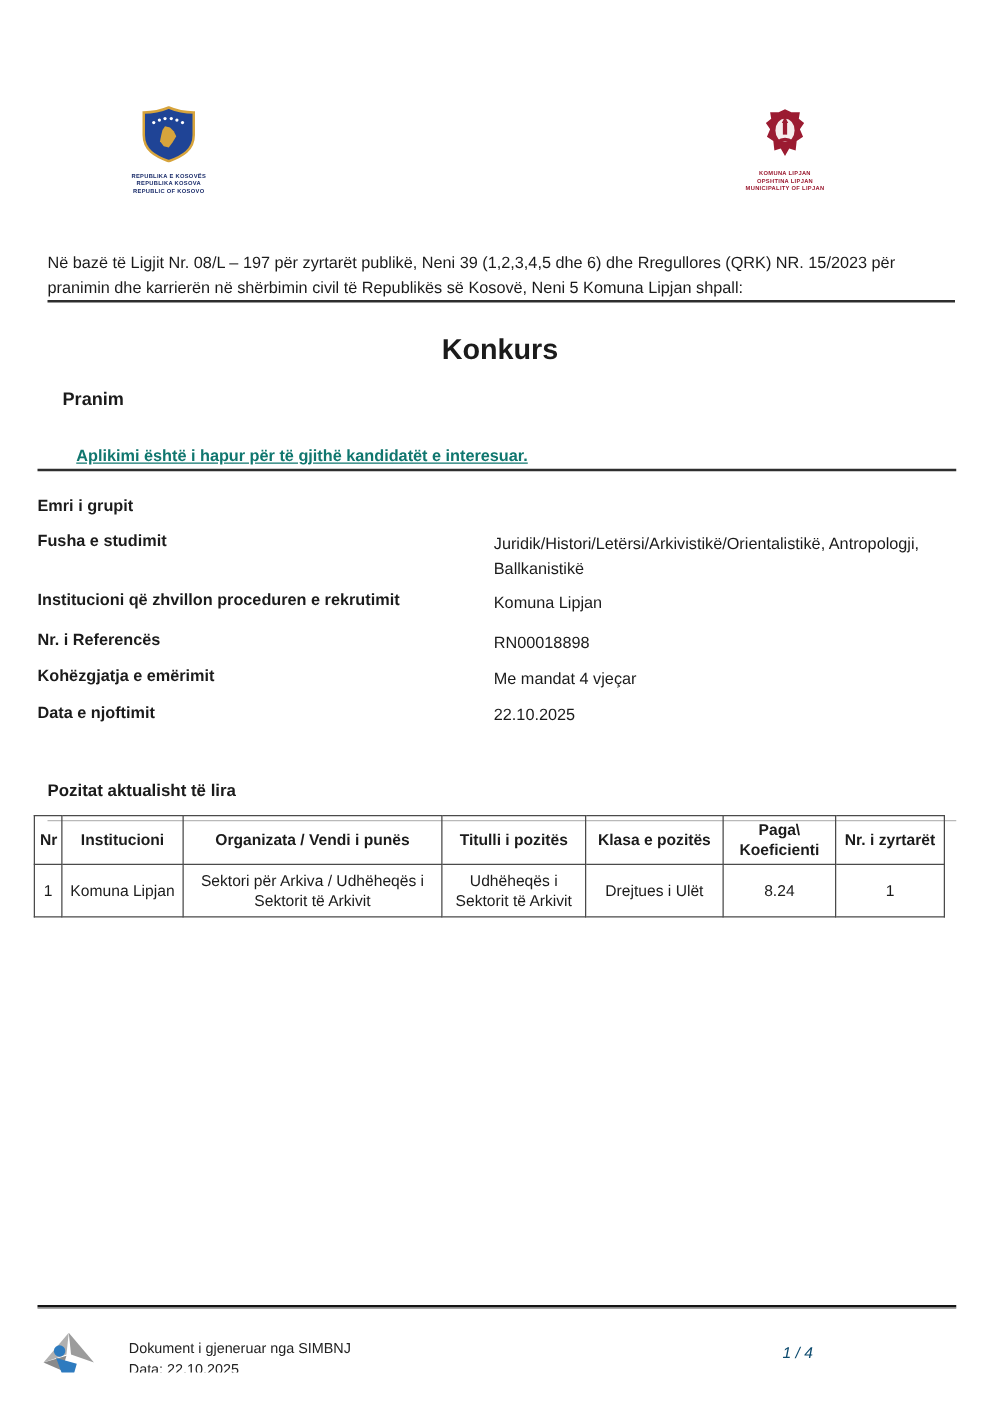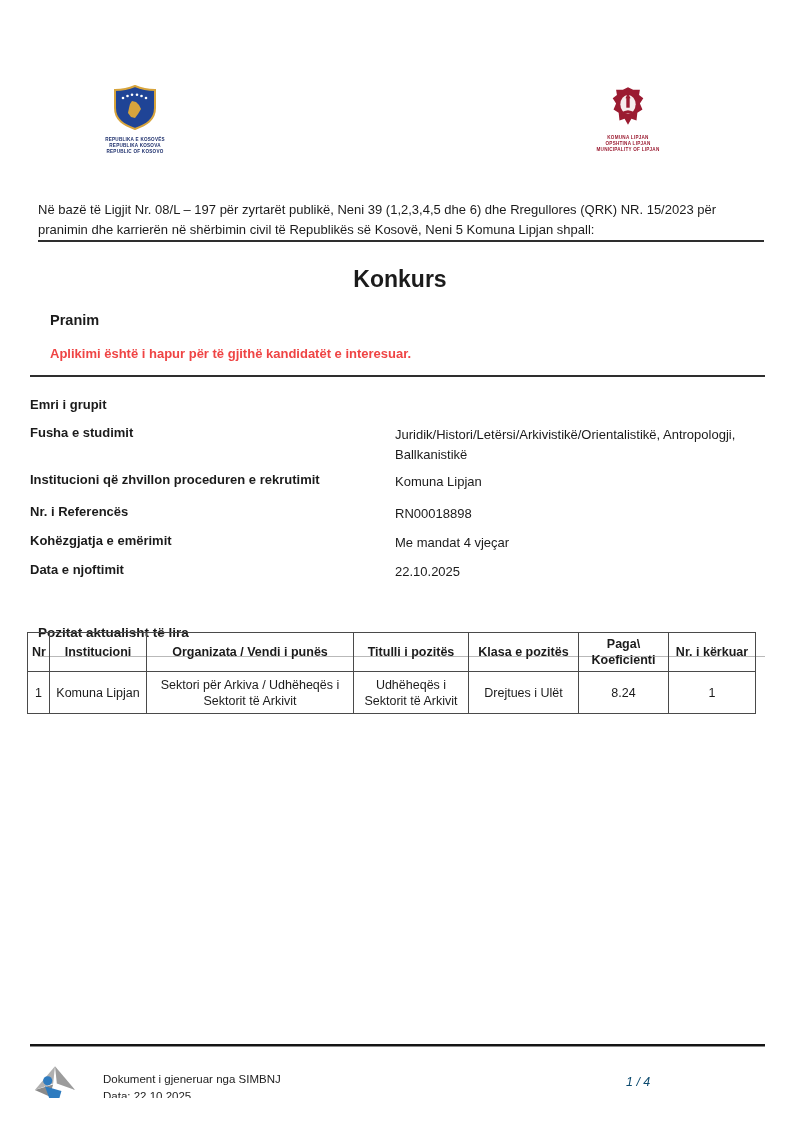--- a/index.html
+++ b/index.html
@@ -23,36 +23,36 @@
            font-size:13px; line-height:19.5px; }
 
   .rule { position:absolute; height:2px; background:#2e2e2e; }
   .rule1 { left:38px; width:726px; top:240px; }
   .rule2 { left:30px; width:735px; top:375px; }
 
   .title    { position:absolute; top:266px; left:0; width:100%; margin:0;
               text-align:center; font-size:23px; font-weight:bold; }
   .subtitle { position:absolute; top:312px; left:50px; margin:0;
               font-size:14.5px; font-weight:bold; }
-  .notice   { position:absolute; top:346px; left:50px; margin:0;
-              font-size:13px; font-weight:bold; color:#ef4444; }
+  .notice   { position:absolute; top:346px; left:50px; margin:11px;
+              font-size:13px; font-weight:bold; color:#0f766e;text-decoration:underline; }
 
   
   .field-row   { position:absolute; left:30px; width:735px; display:flex; }
   .field-label { flex:0 0 365px; font-weight:bold; font-size:13px; }
   .field-value { flex:1; font-size:13px; line-height:19.5px; }
   .f0 { top:397px; } .f1 { top:425px; } .f2 { top:472px; } .f3 { top:504px; }
   .f4 { top:533px; } .f5 { top:562px; } .f6 { top:590px; }
 
   .positions-heading { position:absolute; left:38px; top:625px; width:727px; margin:0;
                        font-size:13.5px; font-weight:bold;
                        padding-bottom:16px; border-bottom:1px solid #b9b9b9; }
 
   
-  .jobs-table { position:absolute; left:27px; top:632px; width:728px;
+  .jobs-table { position:absolute; left:27px; top:652px; width:728px;
                 border-collapse:collapse; table-layout:fixed;border-radius:31px; }
   .jobs-table th, .jobs-table td {
     border:1px solid #4a4a4a; text-align:center; vertical-align:middle;
     font-size:12.5px; padding:3px 4px; line-height:16px;
   }
   .jobs-table th { font-weight:bold; height:36px; }
   .jobs-table td { height:42px; font-weight:normal; }
 
   
   .footer-rule { position:absolute; left:30px; width:735px; top:1044px; height:1px;
@@ -149,21 +149,21 @@
         <col style="width:87px">
     </colgroup>
     <thead>
       <tr>
         <th>Nr</th>
         <th>Institucioni</th>
         <th>Organizata / Vendi i punës</th>
         <th>Titulli i pozitës</th>
         <th>Klasa e pozitës</th>
         <th>Paga\ Koeficienti</th>
-        <th>Nr. i kërkuar</th>
+        <th>Nr. i zyrtarët</th>
       </tr>
     </thead>
     <tbody>
       <tr>
         <td>1</td>
         <td>Komuna Lipjan</td>
         <td>Sektori për Arkiva / Udhëheqës i Sektorit të Arkivit</td>
         <td>Udhëheqës i Sektorit të Arkivit</td>
         <td>Drejtues i Ulët</td>
         <td>8.24</td>

